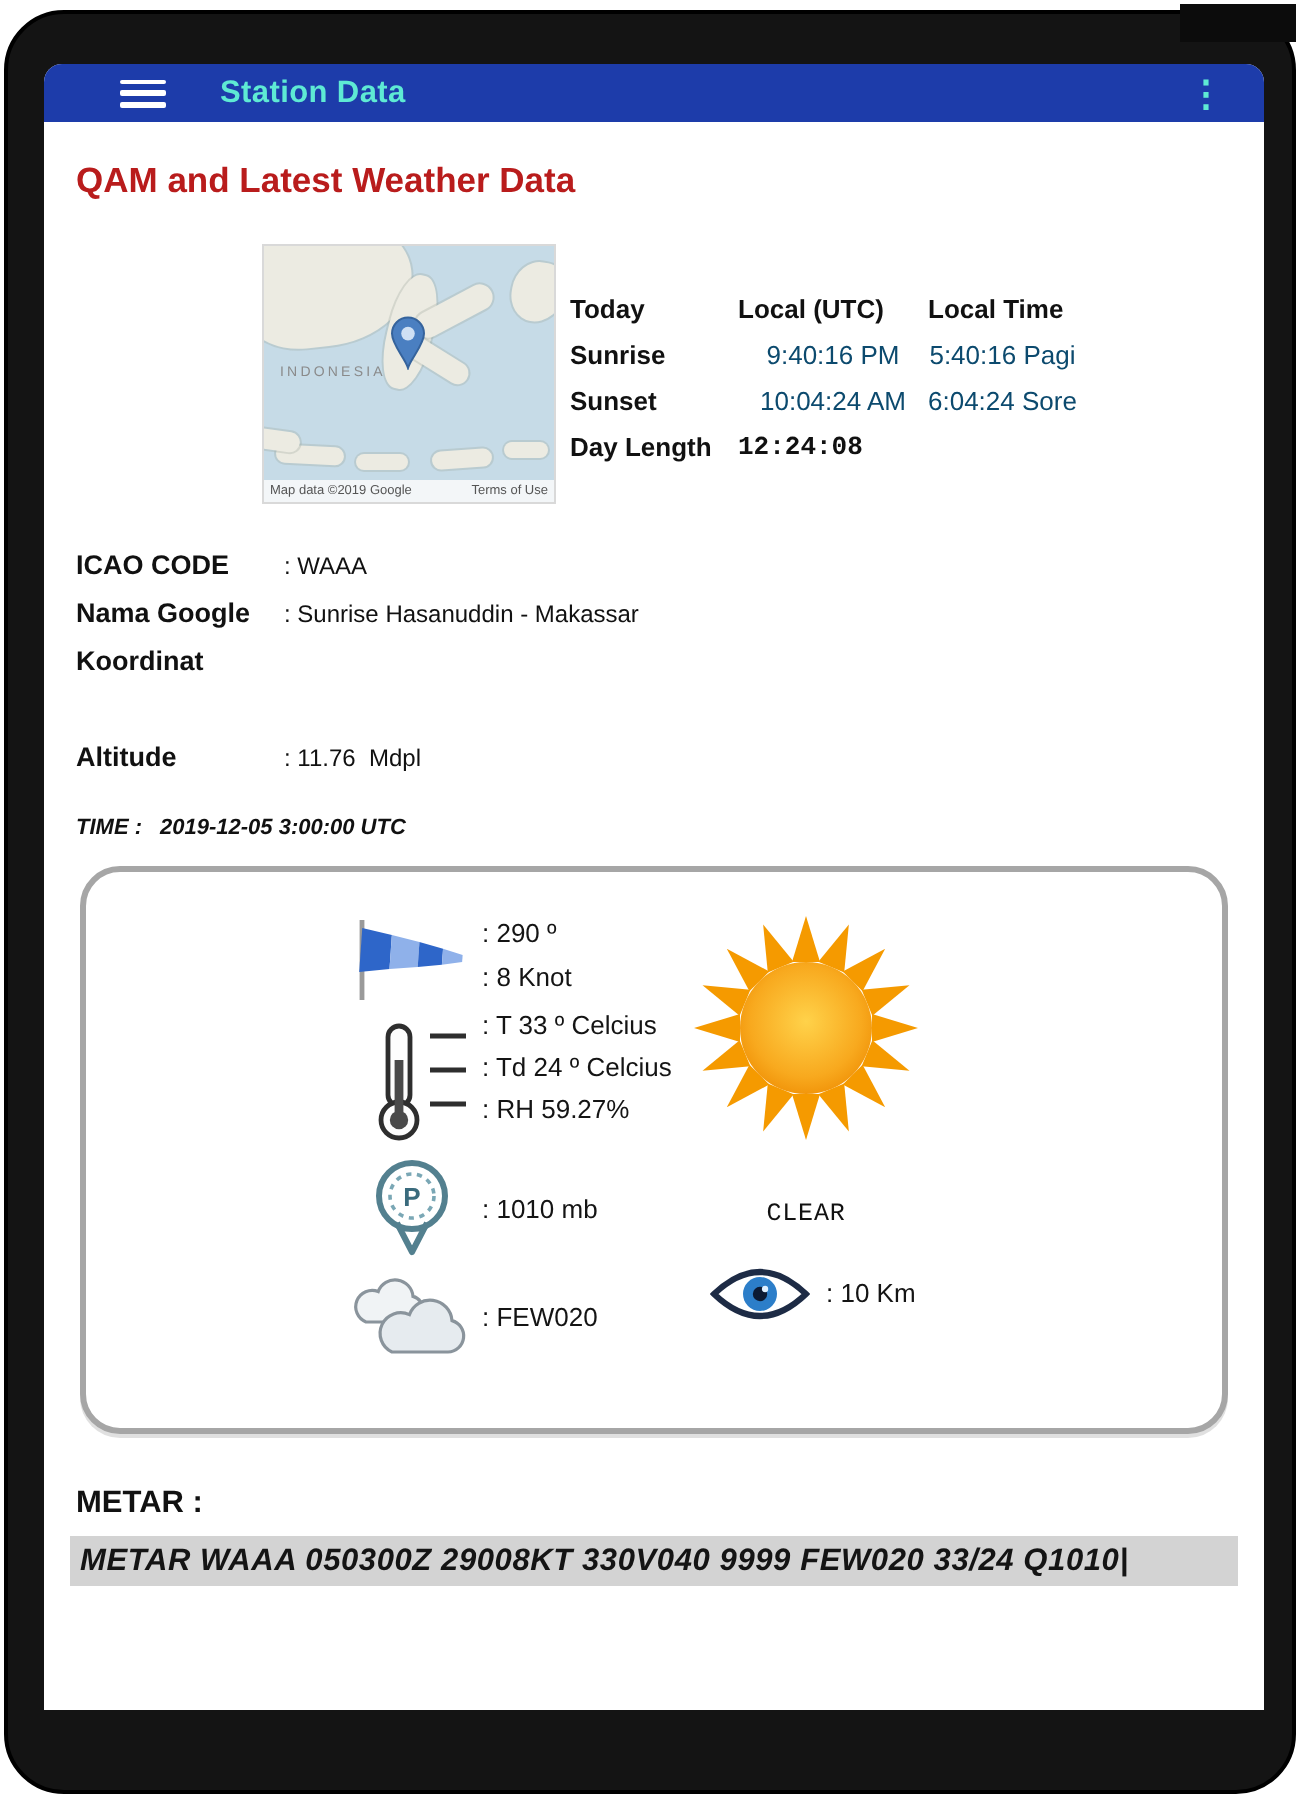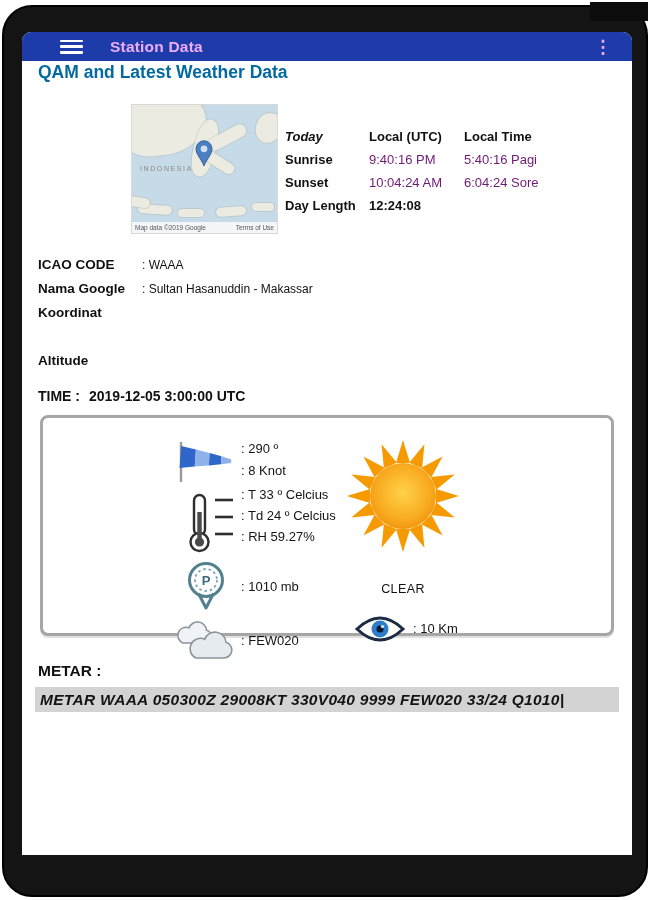--- a/index.html
+++ b/index.html
@@ -11,29 +11,29 @@
   .tablet { position:absolute; left:2px; top:5px; right:2px; bottom:3px;
             background:#141414; border:2px solid #000; border-radius:30px; }
   .notch { position:absolute; top:-5px; right:-2px; width:58px; height:19px; background:#0c0c0c; }
 
   
   .screen { position:absolute; left:18px; top:25px; width:610px; height:823px;
             background:#fff; border-radius:9px 9px 0 0; }
 
   
   .appbar { height:29px; background:#1d3caa; border-radius:9px 9px 0 0;
-            display:flex; align-items:center; padding:0 20px 0 38px; color:#f0abfc; }
+            display:flex; align-items:center; padding:0 20px 0 38px; color:#5eead4; }
   .hamburger { width:23px; height:14px; display:flex; flex-direction:column; justify-content:space-between; cursor:pointer; }
   .hamburger span { display:block; height:2.6px; background:#fff; border-radius:1px; }
   .appbar-title { font-size:15.5px; font-weight:bold; margin-left:27px; letter-spacing:.2px; }
   .overflow { margin-left:auto; font-size:18px; font-weight:bold; line-height:18px; cursor:pointer; }
 
   
   .content { padding:0 16px; color:#111; }
-  .page-heading { font-size:17.5px; font-weight:bold; line-height:22px; color:#0369a1; }
+  .page-heading { margin-top:18px; font-size:17.5px; font-weight:bold; line-height:22px; color:#b91c1c; }
 
   .toprow { margin-top:22px; display:flex; height:128px; }
 
   
   .map { position:relative; margin-left:94px; width:145px; height:128px; background:#c6dbe7;
          overflow:hidden; box-shadow:0 0 0 1px #d9d9d9; flex:none; }
   .isl { position:absolute; background:#ecebe2; box-shadow:0 0 0 1px rgba(150,160,150,.28); }
   .i1 { left:-12px; top:-14px; width:86px; height:64px; border-radius:45% 55% 60% 40%; transform:rotate(-6deg); }
   .i2 { left:62px; top:14px; width:22px; height:58px; border-radius:45%; transform:rotate(14deg); }
   .i3 { left:74px; top:26px; width:42px; height:13px; border-radius:8px; transform:rotate(-28deg); }
@@ -47,54 +47,54 @@
   .map-country { position:absolute; left:8px; top:60px; font-size:7px; letter-spacing:1.6px; color:#8a8a8a; }
   .map-pin { position:absolute; left:62px; top:34px; }
   .map-attrib { position:absolute; left:0; right:0; bottom:0; height:11px; background:rgba(250,250,250,.85);
                 display:flex; justify-content:space-between; align-items:center; padding:0 3px;
                 font-size:6.5px; color:#555; }
 
   
   .suntable { margin-left:8px; margin-top:20px; display:grid;
               grid-template-columns:84px 95px auto; align-content:start; }
   .suntable > div { line-height:23px; font-size:13px; }
-  .st-today { font-size:16px; font-weight:bold; line-height:24px;font-style:italic; }
+  .st-today { font-size:16px; font-weight:bold; line-height:24px; }
   .st-h { font-weight:bold; font-size:13.5px; line-height:24px; }
   .st-lbl { font-weight:bold; font-size:13.5px; }
-  .st-val { color:#701a75; }
+  .st-val { color:#0c4a6e;text-align:center; }
   .st-dl-lbl { font-weight:bold; font-size:13.5px; }
-  .st-dl-val { font-weight:bold; }
+  .st-dl-val { font-weight:bold;font-family:Liberation Mono, monospace; }
 
   
   .station { margin-top:20px; }
   .srow { display:grid; grid-template-columns:104px 1fr; }
   .slabel { font-weight:bold; font-size:13.5px; line-height:24px; }
   .svalue { font-size:12px; line-height:24px; white-space:pre-wrap; }
   .svalue .indent { padding-left:8px; }
 
-  .time-line { margin-top:14px; font-size:14px; font-weight:bold; line-height:19px; }
+  .time-line { margin-top:14px; font-size:11px; font-weight:bold; line-height:19px;font-style:italic; }
   .time-line .tv { margin-left:9px; }
 
   
-  .wcard { position:relative; margin:9px 2px 0 2px; height:221px;
-           border:3px solid #a6a6a6; border-radius:8px; background:#fff;
+  .wcard { position:relative; margin:9px 2px 0 2px; height:284px;
+           border:3px solid #a6a6a6; border-radius:20px; background:#fff;
            box-shadow:0 2px 0 rgba(0,0,0,.12); }
   .wabs { position:absolute; }
   .wtxt { font-size:13px; color:#141414; line-height:22px; white-space:nowrap; }
   .w-windsock { left:132px; top:20px; }
   .w-windtext { left:198px; top:20px; }
   .w-thermo { left:138px; top:72px; }
   .w-temptext { left:198px; top:66px; }
   .w-temptext div { line-height:21px; }
   .w-pressure { left:140px; top:142px; }
   .w-presstext { left:198px; top:158px; }
   .w-cloud { left:128px; top:198px; }
   .w-cloudtext { left:198px; top:212px; }
   .w-sun { left:304px; top:22px; }
-  .w-clear { left:304px; top:164px; width:112px; text-align:center; font-size:12.5px; letter-spacing:.4px; color:#111; }
+  .w-clear { left:304px; top:164px; width:112px; text-align:center; font-size:12.5px; letter-spacing:.4px; color:#111;font-family:Liberation Mono, monospace; }
   .w-eye { left:312px; top:196px; }
   .w-eyetext { left:370px; top:200px; }
 
   
   .sec-h { margin-top:25px; font-size:15.5px; font-weight:bold; line-height:20px; color:#111; }
   .metar-box { margin:6px -3px 0 -3px; background:#d3d3d3; padding:2px 5px;
                font-size:15.5px; font-weight:bold; font-style:italic; line-height:21px; letter-spacing:.3px; color:#141414; }
 </style>
 </head>
 <body>
@@ -162,29 +162,30 @@
           </div>
         </div>
 
         <div class="station">
           <div class="srow">
             <div class="slabel">ICAO CODE</div>
             <div class="svalue">: WAAA</div>
           </div>
           <div class="srow">
             <div class="slabel">Nama Google</div>
-            <div class="svalue">: Sultan Hasanuddin - Makassar</div>
+            <div class="svalue">: Sunrise Hasanuddin - Makassar</div>
           </div>
           <div class="srow">
             <div class="slabel">Koordinat</div>
             <div class="svalue">
             </div>
           </div>
           <div class="srow">
             <div class="slabel">Altitude</div>
+            <div class="svalue">: 11.76  Mdpl</div>
           </div>
         </div>
 
         <div class="time-line">
           <span>TIME :</span><span class="tv">2019-12-05 3:00:00 UTC</span>
         </div>
 
         <div class="wcard">
 
           <svg class="wabs w-windsock" width="64" height="46" viewBox="0 0 64 46">

